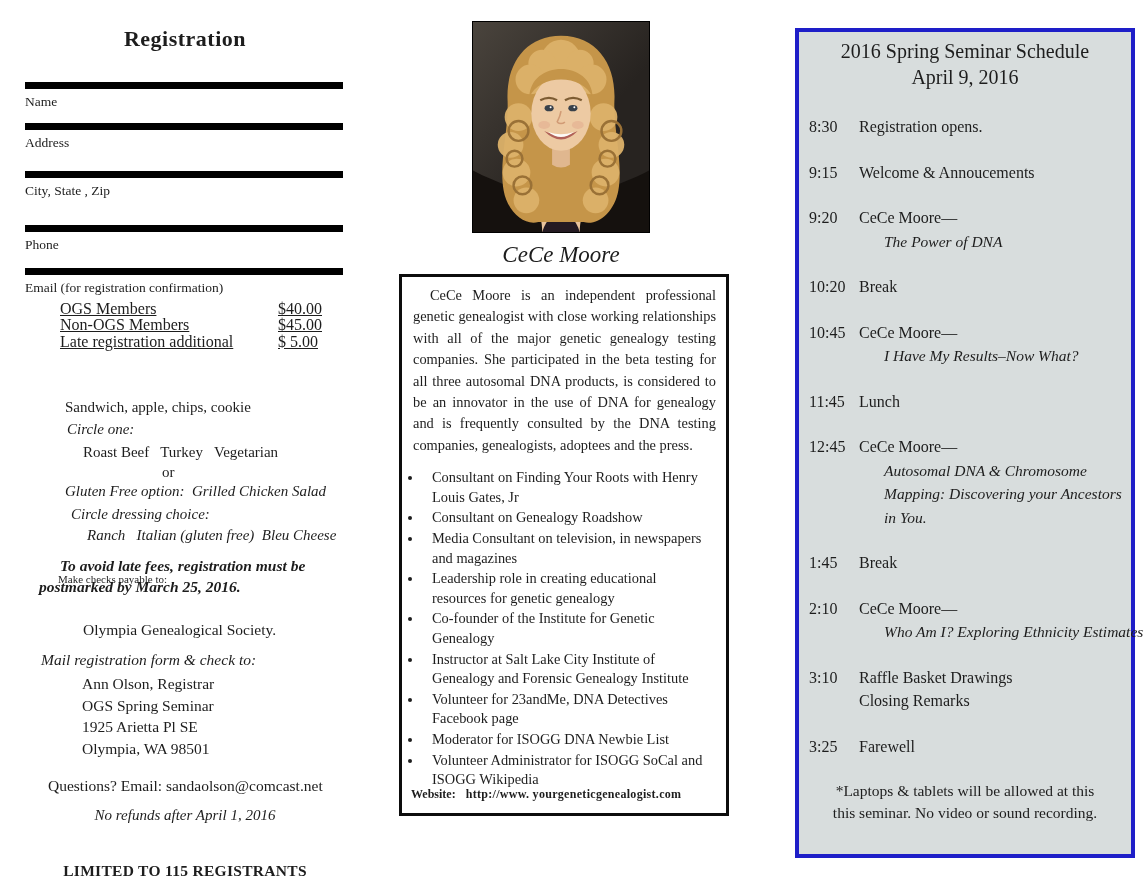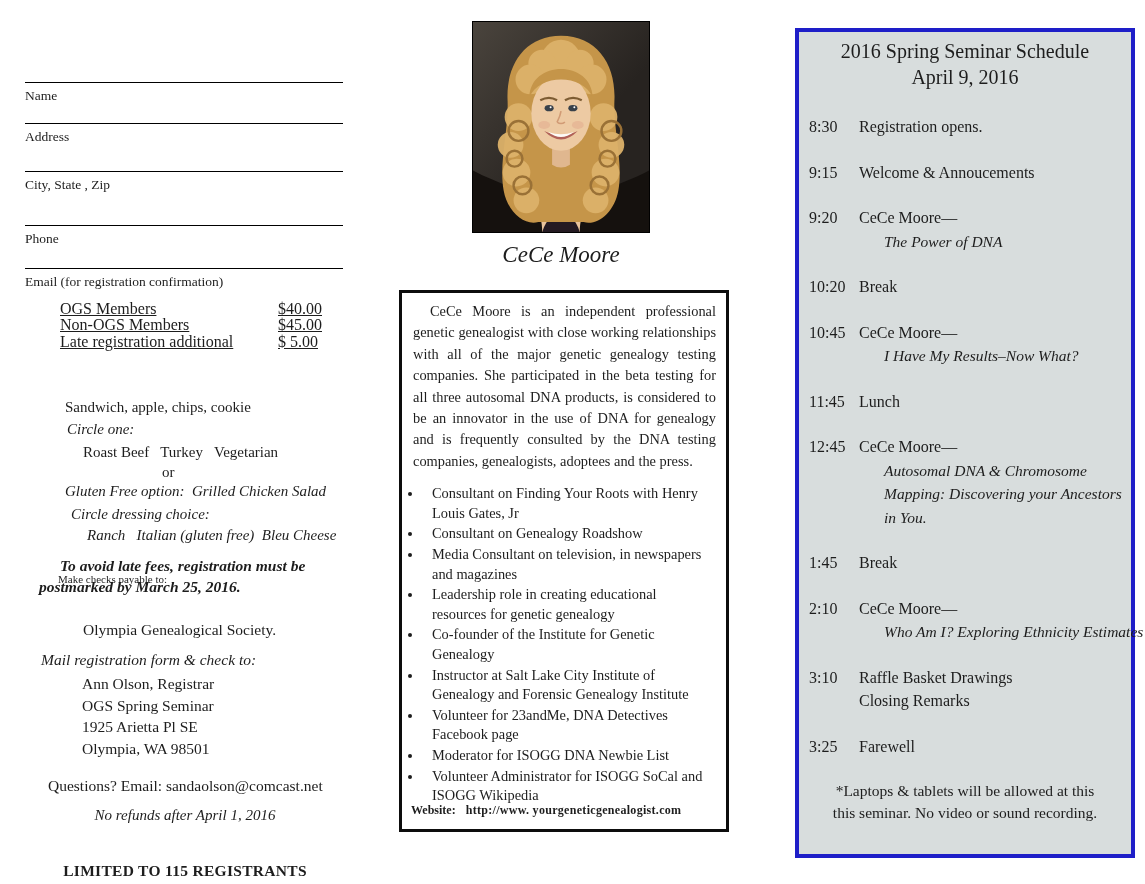--- a/index.html
+++ b/index.html
@@ -11,21 +11,21 @@
     width:1145px;height:884px;position:relative;background:#ffffff;
     font-family:"Liberation Serif","DejaVu Serif",serif;color:#1d1d1d;
     overflow:hidden;
   }
 
   
   #reg{position:absolute;left:25px;top:0;width:320px;height:884px;}
   #reg h1{position:absolute;top:26px;left:0;width:100%;margin:0;text-align:center;
     font-size:22px;font-weight:bold;letter-spacing:.5px;}
   #reg-fields{position:absolute;top:82px;left:0;width:318px;}
-  .field{border-top:1px solid #000000;box-sizing:border-box;}
+  .field{border-top:7px solid #000000;box-sizing:border-box;}
   .field-label{padding-top:5px;font-size:13.5px;}
 
   #fee-block{position:absolute;top:301px;left:35px;font-size:16px;line-height:16.3px;text-decoration:underline;}
   .fee-row{display:flex;}
   .fee-label{width:218px;}
   .fee-amt{white-space:pre;}
 
   #boxlunch{position:absolute;top:370px;left:35px;display:flex;align-items:baseline;}
   .bl-label{width:193px;}
   .bl-name{font-weight:bold;font-size:15.5px;}
@@ -50,21 +50,21 @@
   .questions{position:absolute;top:777px;left:23px;font-size:15.5px;white-space:nowrap;}
   .refunds{position:absolute;top:807px;left:0;width:100%;text-align:center;font-style:italic;font-size:15px;}
   .limit{position:absolute;top:862px;left:0;width:100%;text-align:center;font-weight:bold;font-size:15.5px;letter-spacing:.3px;}
 
   
   #photo{position:absolute;left:472px;top:21px;width:178px;height:212px;
     border:1px solid #000;box-sizing:border-box;background:#272320;}
   #photo svg{display:block;width:100%;height:100%;}
   #caption{position:absolute;left:452px;top:242px;width:218px;text-align:center;
     font-style:italic;font-size:23px;}
-  #bio-box{position:absolute;left:399px;top:290px;width:330px;height:542px;
+  #bio-box{position:absolute;left:399px;top:274px;width:330px;height:542px;
     border:3px solid #0d0d0d;box-sizing:border-box;background:#fff;}
   .bio{margin:8px 10px 0 11px;font-size:14.4px;line-height:21.4px;
     text-align:justify;text-indent:17px;}
   #bio-bullets{margin:12px 12px 0 0;padding-left:21px;font-size:14.4px;line-height:19.6px;}
   #bio-bullets li{padding-left:9px;margin:0 0 1px 0;}
   .website{position:absolute;left:9px;bottom:11px;font-size:12px;font-weight:bold;white-space:nowrap;}
   .website .url{margin-left:10px;letter-spacing:.3px;}
 
   
   #sched{position:absolute;left:795px;top:28px;width:340px;height:830px;
@@ -77,20 +77,21 @@
   .sched-line{white-space:nowrap;}
   .sched-line.italic{font-style:italic;padding-left:25px;font-size:15.5px;}
   .footnote{margin-top:6px;text-align:center;font-size:15.5px;line-height:22px;}
 </style>
 </head>
 <body>
 
 <div class="page">
 
   <section id="reg">
+    <h1>Registration</h1>
     <div id="reg-fields">
         <div class="field" style="height: 41px;">
           <div class="field-label">Name</div>
         </div>
         <div class="field" style="height: 48px;">
           <div class="field-label">Address</div>
         </div>
         <div class="field" style="height: 54px;">
           <div class="field-label">City, State , Zip</div>
         </div>

